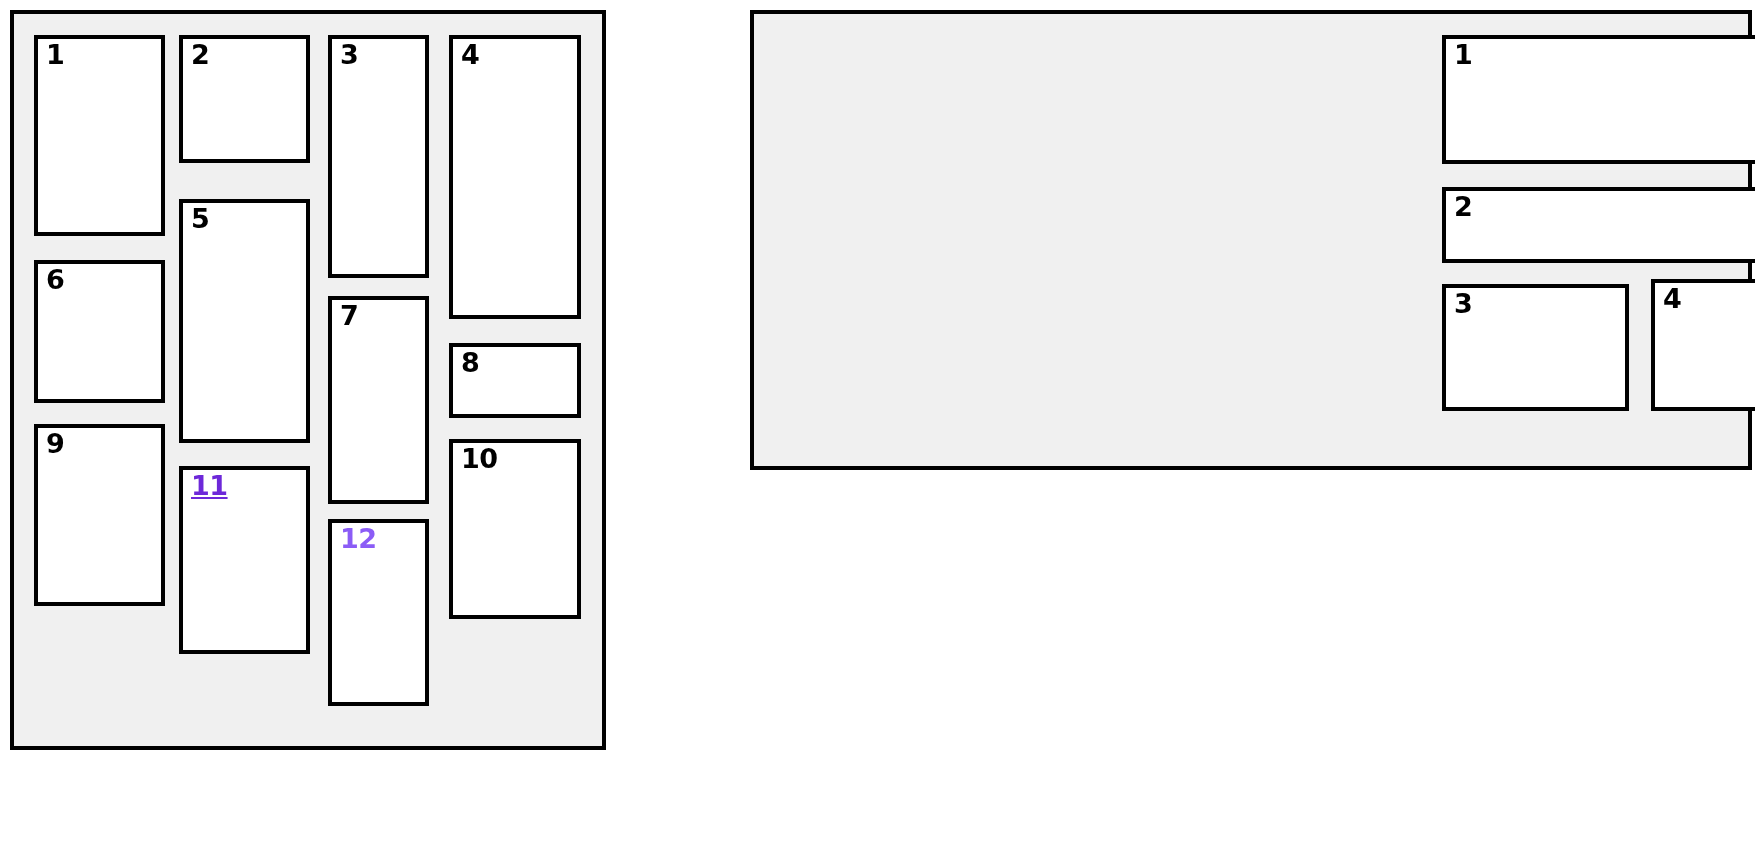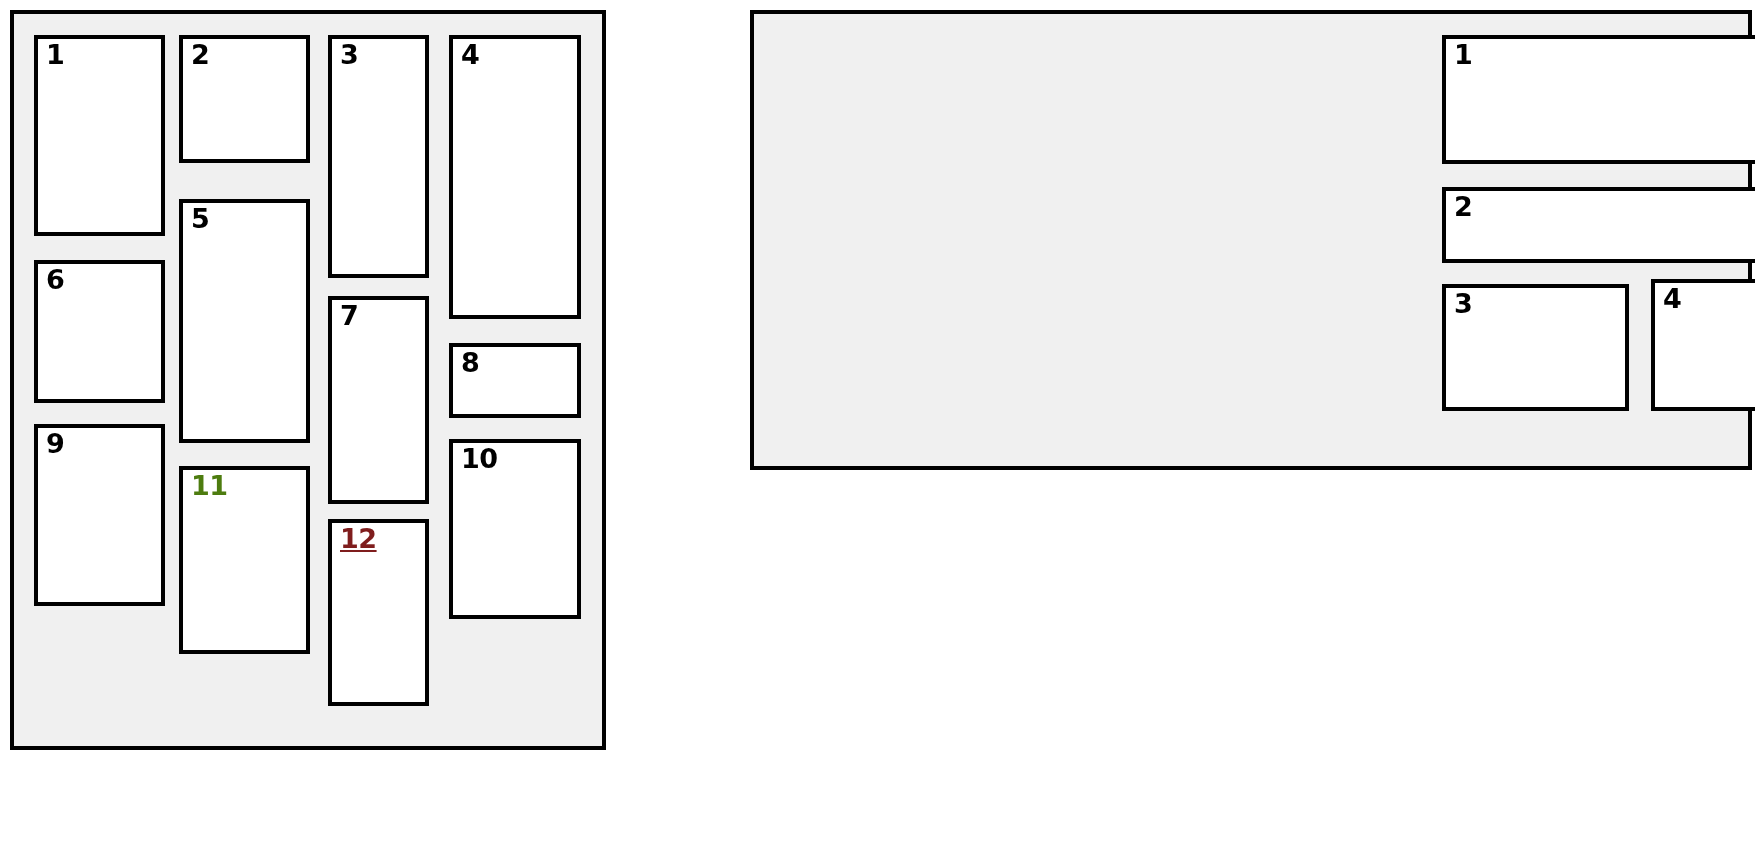--- a/index.html
+++ b/index.html
@@ -84,24 +84,24 @@
       <div class="region-box" style="left: 435px; top: 329px; width: 132px; height: 75px; background: rgb(255, 255, 255); border-color: rgb(0, 0, 0);">
         <span class="region-label" style="color: rgb(0, 0, 0);">8</span>
       </div>
       <div class="region-box" style="left: 20px; top: 410px; width: 131px; height: 182px; background: rgb(255, 255, 255); border-color: rgb(0, 0, 0);">
         <span class="region-label" style="color: rgb(0, 0, 0);">9</span>
       </div>
       <div class="region-box" style="left: 435px; top: 425px; width: 132px; height: 180px; background: rgb(255, 255, 255); border-color: rgb(0, 0, 0);">
         <span class="region-label" style="color: rgb(0, 0, 0);">10</span>
       </div>
       <div class="region-box" style="left: 165px; top: 452px; width: 131px; height: 188px; background: rgb(255, 255, 255); border-color: rgb(0, 0, 0);">
-        <span class="region-label" style="color: #4d7c0f;">11</span>
+        <span class="region-label" style="color: #6d28d9; text-decoration: underline;">11</span>
       </div>
       <div class="region-box" style="left: 314px; top: 505px; width: 101px; height: 187px; background: rgb(255, 255, 255); border-color: rgb(0, 0, 0);">
-        <span class="region-label" style="color: #7f1d1d; text-decoration: underline;">12</span>
+        <span class="region-label" style="color: #8b5cf6;">12</span>
       </div>
     </div>
     <div class="page-panel" style="left: 750px; top: 10px; width: 1002px; height: 460px; background: rgb(240, 240, 240); border-color: rgb(0, 0, 0);">
       <div class="region-box" style="left: 688px; top: 21px; width: 372px; height: 129px; background: rgb(255, 255, 255); border-color: rgb(0, 0, 0);">
         <span class="region-label" style="color: rgb(0, 0, 0);">1</span>
       </div>
       <div class="region-box" style="left: 688px; top: 173px; width: 319px; height: 76px; background: rgb(255, 255, 255); border-color: rgb(0, 0, 0);">
         <span class="region-label" style="color: rgb(0, 0, 0);">2</span>
       </div>
       <div class="region-box" style="left: 688px; top: 270px; width: 187px; height: 127px; background: rgb(255, 255, 255); border-color: rgb(0, 0, 0);">

